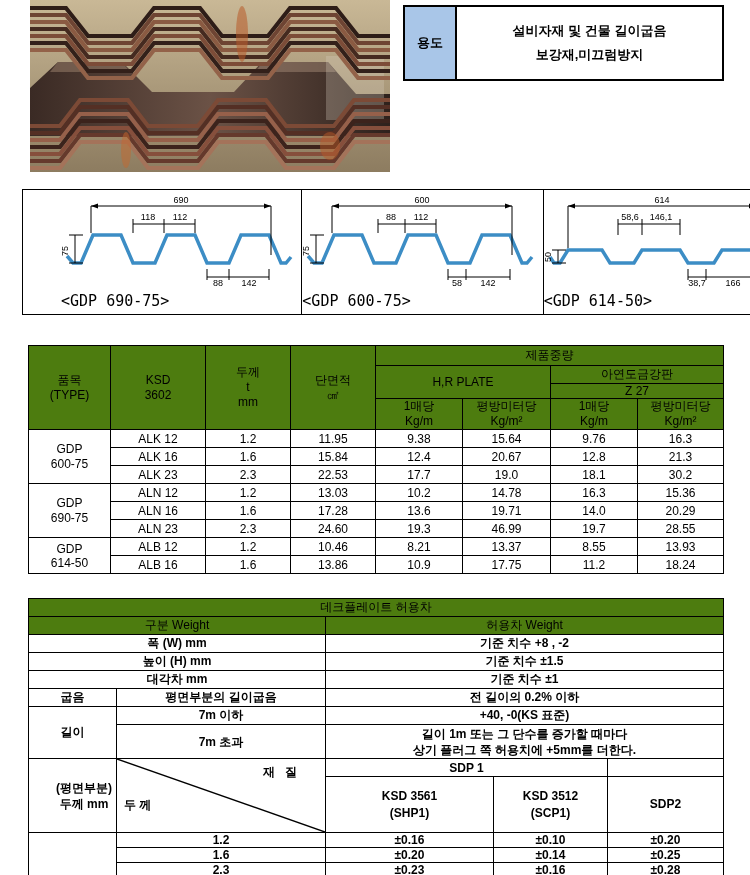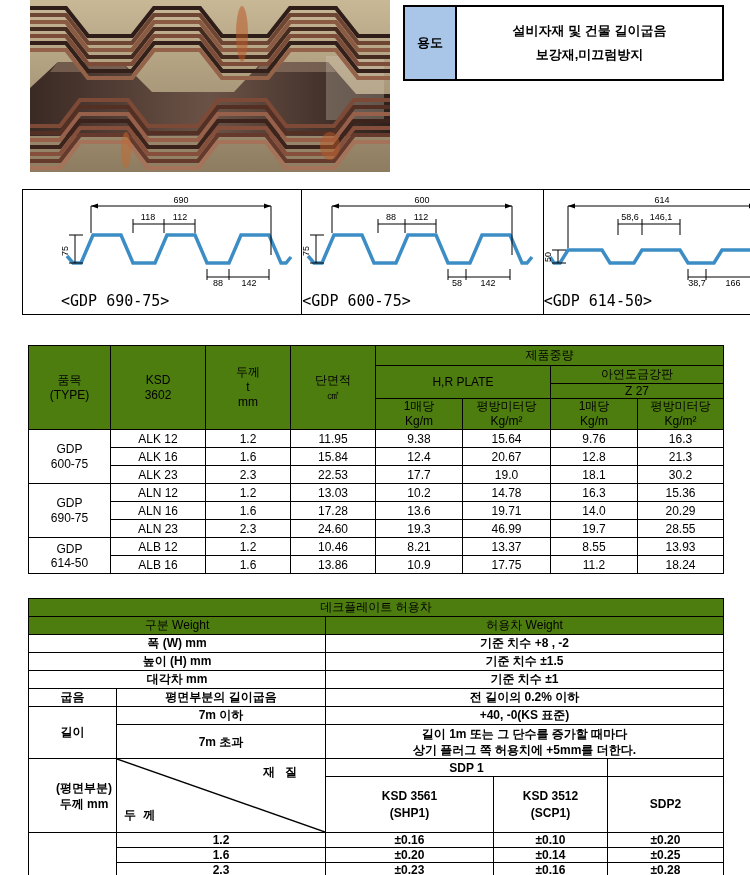--- a/index.html
+++ b/index.html
@@ -46,21 +46,21 @@
   .tol td{height:15px;}
   .t-title td{height:16px;text-align:center;}
   .t-len2 td{height:33px;line-height:16px;}
   .t-sdp td{height:17px;}
   .t-mat td{height:55px;line-height:17px;}
   .t-val td{height:13px;}
   .leftlabel{text-align:center;padding-left:23px;line-height:16px;}
   .diagcell{position:relative;}
   .diagcell svg{position:absolute;left:0;top:0;width:100%;height:100%;}
   .diag-top{position:absolute;top:5px;right:28px;white-space:pre;}
-  .diag-bottom{position:absolute;bottom:8px;left:7px;white-space:pre;font-family:Liberation Mono, monospace;}
+  .diag-bottom{position:absolute;bottom:18px;left:7px;white-space:pre;}
 </style>
 </head>
 <body>
 
 <div class="page">
 
   <div class="abs" style="left:30px;top:0;">
     <svg width="360" height="172" viewBox="0 0 360 172">
       <defs>
         <linearGradient id="gnd" x1="0" y1="0" x2="0" y2="1">

